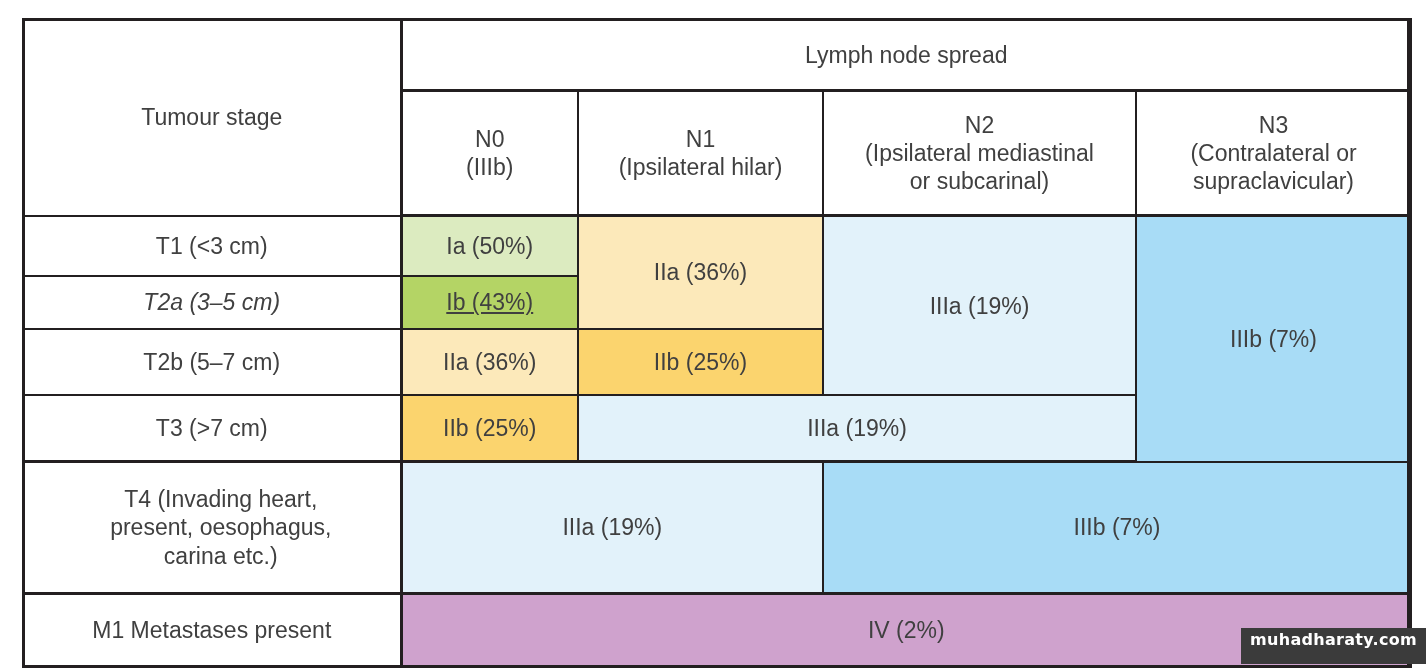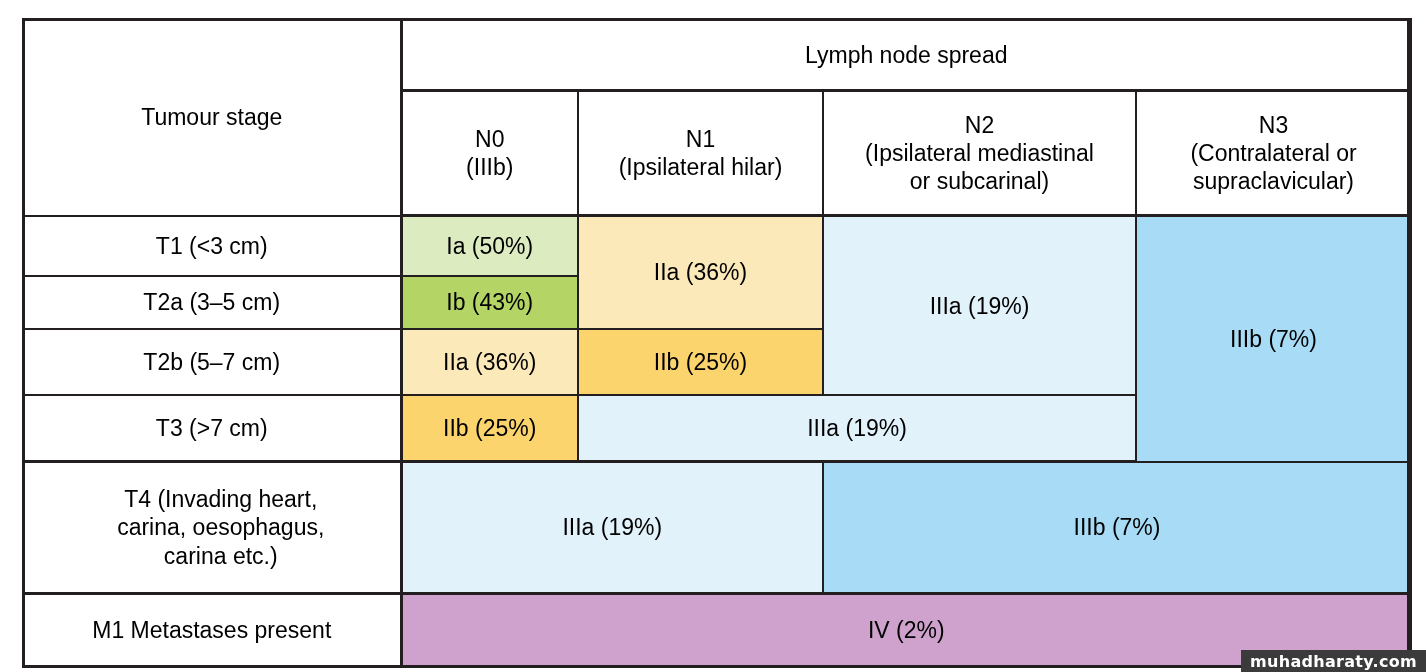--- a/index.html
+++ b/index.html
@@ -25,21 +25,21 @@
     border-collapse: collapse;
     table-layout: fixed;
     background: #ffffff;
   }
 
   #staging-table td {
     border: 2px solid #231f20;
     padding: 0 6px;
     text-align: center;
     vertical-align: middle;
-    color: #000000;
+    color: #404040;
     font-size: 23px;
     line-height: 1.22;
     font-weight: 400;
     box-sizing: border-box;
   }
 
   
   #staging-table {
     outline: none;
   }
@@ -69,38 +69,38 @@
     font-size: 23px;
     line-height: 1.26;
   }
 
   
   .thick-bottom { border-bottom-width: 3px !important; }
   .thick-right  { border-right-width: 3px !important; }
 
   
   .c-ia   { background: #dcebc0; }
-  .c-ib   { background: #b4d465; }
+  .c-ib   { background: #b4d465; text-decoration: underline; }
   .c-iia  { background: #fce9ba; }
   .c-iib  { background: #fbd46e; }
   .c-iiia { background: #e2f2fa; }
   .c-iiib { background: #a8dcf6; margin-top: 48px; }
   .c-iv   { background: #cfa2cd; }
 
   #watermark {
     position: absolute;
     right: 0px;
-    bottom: 0px;
+    bottom: 8px;
     background: #3b3b3b;
     color: #ffffff;
     font-family: "DejaVu Sans", sans-serif;
     font-size: 16px;
     font-weight: bold;
     letter-spacing: 0.3px;
-    padding: 4px 9px 2px 9px;
+    padding: 4px 9px 16px 9px;
     line-height: 1;
   }
 </style>
 </head>
 <body>
 
 <table id="staging-table">
   <colgroup>
     <col style="width:378px">
     <col style="width:177px">
@@ -136,40 +136,40 @@
 
     <tr>
       <td class="rowlabel thick-right" style="height:59px;">T1 (&lt;3 cm)</td>
       <td class="c-ia">Ia (50%)</td>
       <td class="c-iia" rowspan="2">IIa (36%)</td>
       <td class="c-iiia" rowspan="3">IIIa (19%)</td>
       <td class="c-iiib" rowspan="4">IIIb (7%)</td>
     </tr>
 
     <tr>
-      <td class="rowlabel thick-right" style="height:51px;">T2a (3–5 cm)</td>
+      <td class="rowlabel thick-right" style="height:51px;font-style:italic;">T2a (3–5 cm)</td>
       <td class="c-ib">Ib (43%)</td>
     </tr>
 
     <tr>
       <td class="rowlabel thick-right" style="height:65px;">T2b (5–7 cm)</td>
       <td class="c-iia">IIa (36%)</td>
       <td class="c-iib">IIb (25%)</td>
     </tr>
 
     <tr>
       <td class="rowlabel thick-right thick-bottom" style="height:65px;">T3 (&gt;7 cm)</td>
       <td class="c-iib thick-bottom">IIb (25%)</td>
       <td class="c-iiia thick-bottom" colspan="2">IIIa (19%)</td>
     </tr>
 
     <tr>
       <td class="rowlabel thick-right thick-bottom" style="height:128px;padding-left:24px;">
         <div>T4 (Invading heart,</div>
-        <div>carina, oesophagus,</div>
+        <div>present, oesophagus,</div>
         <div>carina etc.)</div>
       </td>
       <td class="c-iiia thick-bottom" colspan="2">IIIa (19%)</td>
       <td class="c-iiib thick-bottom" colspan="2">IIIb (7%)</td>
     </tr>
 
     <tr>
       <td class="rowlabel thick-right" style="height:72px;">M1 Metastases present</td>
       <td class="c-iv" colspan="4">IV (2%)</td>
     </tr>

